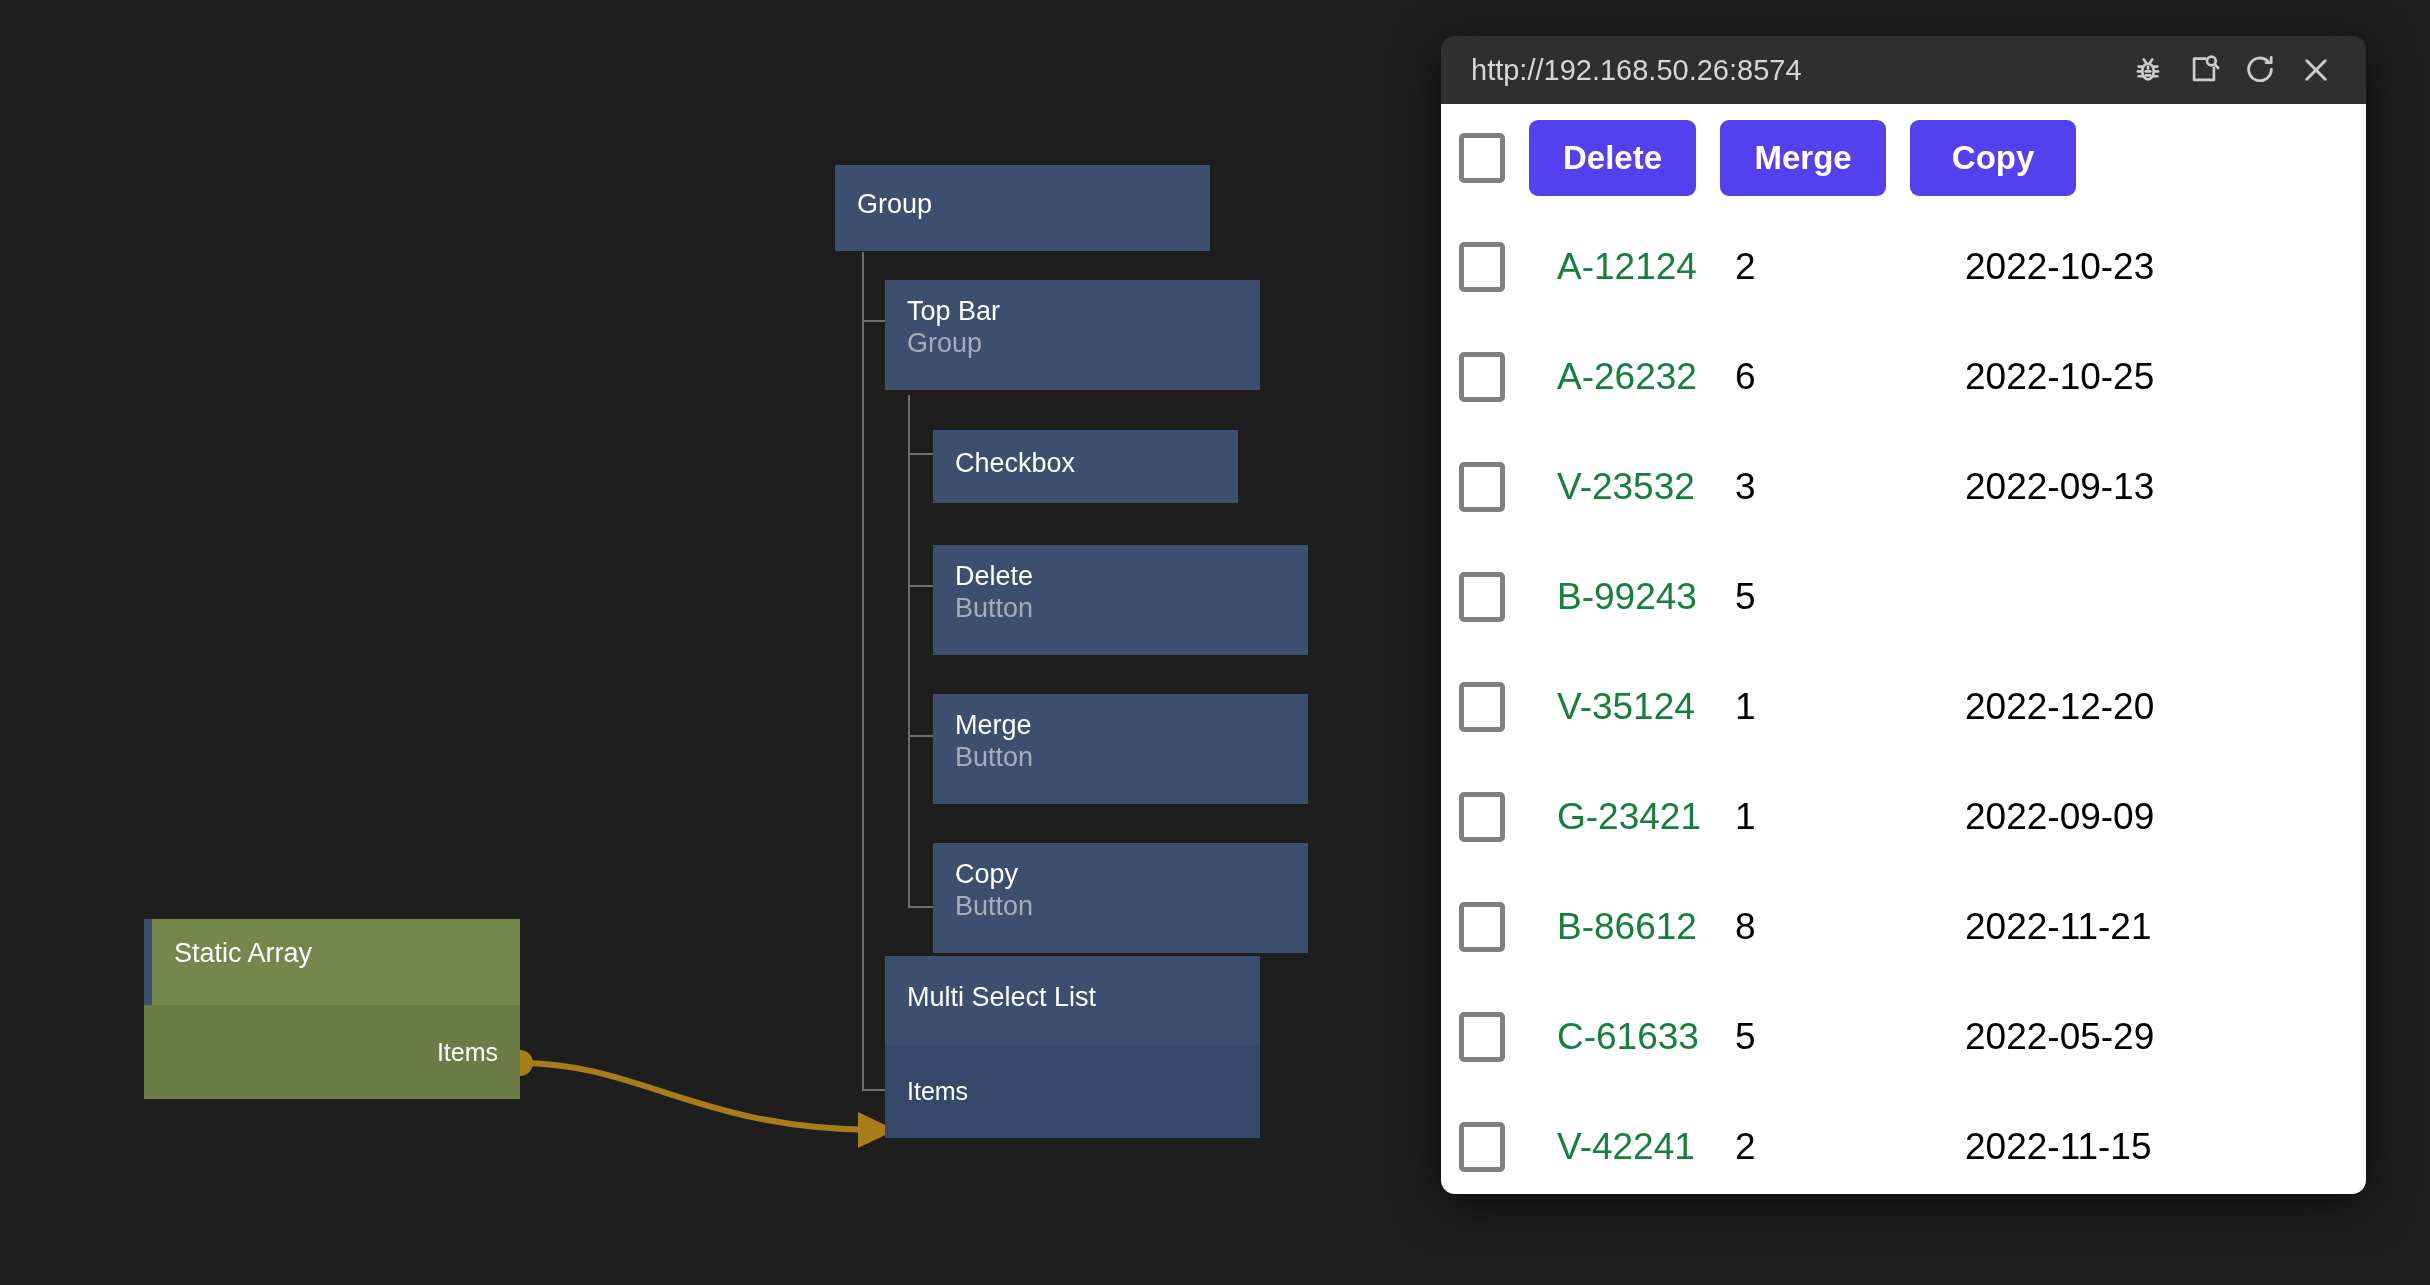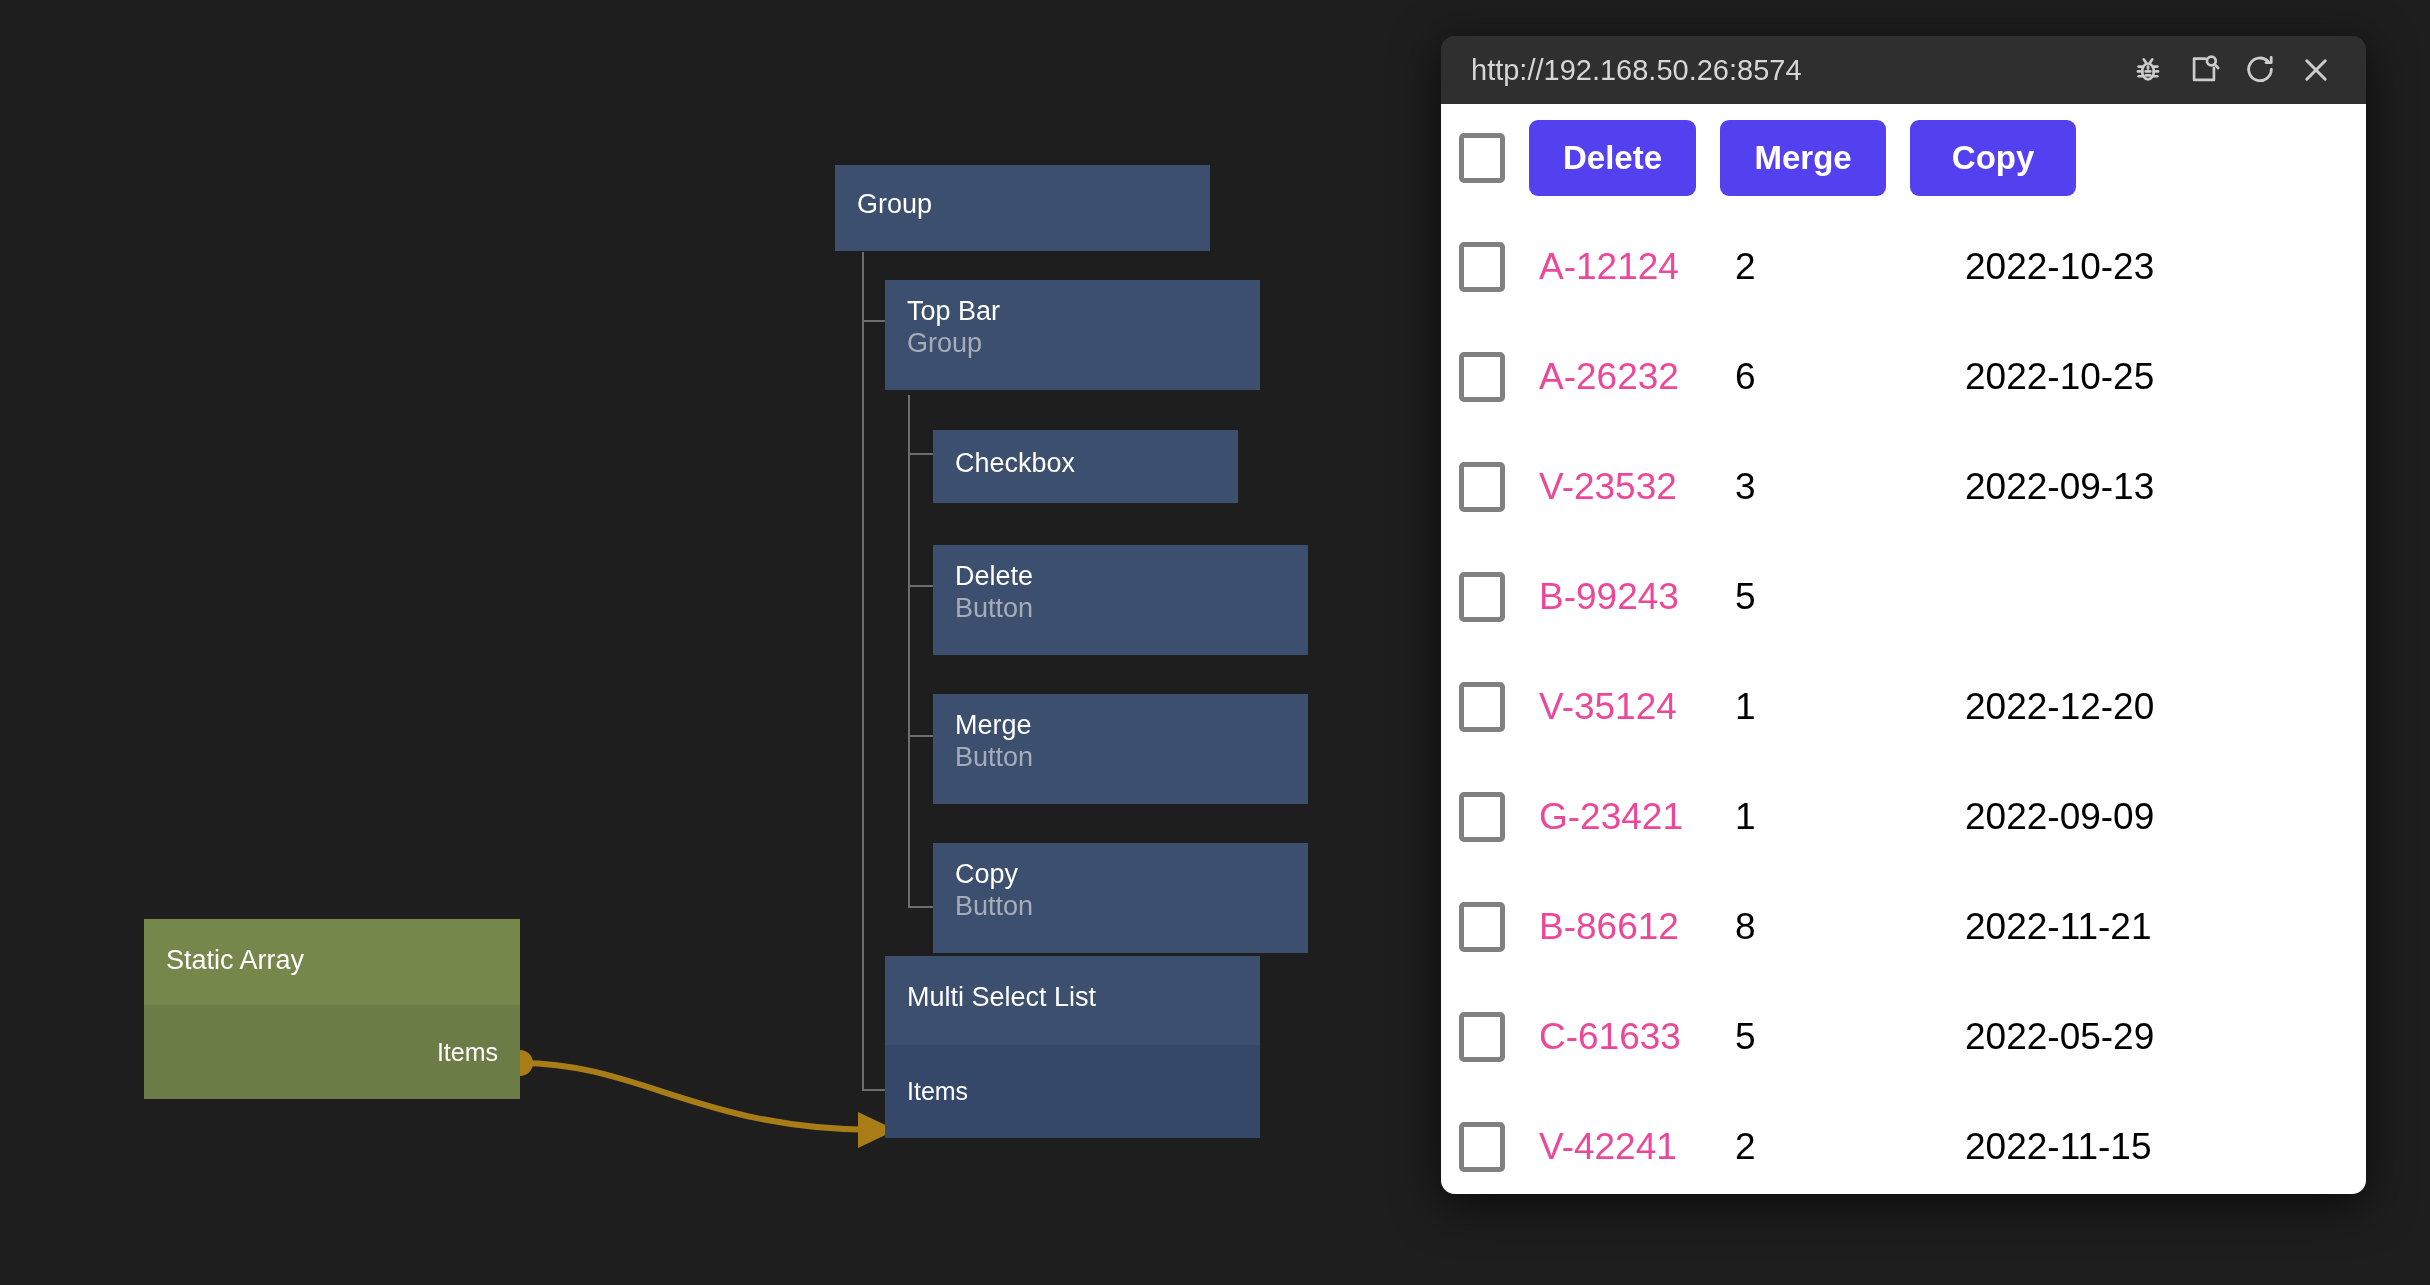--- a/index.html
+++ b/index.html
@@ -169,22 +169,22 @@
     width: 46px;
     height: 50px;
     border: 5px solid #808080;
     border-radius: 5px;
     background: #ffffff;
     flex: 0 0 auto;
   }
   .cell-id {
     width: 230px;
     flex: 0 0 230px;
-    padding-left: 34px;
-    color: #ec4899;
+    padding-left: 52px;
+    color: #15803d;
     font-size: 37px;
     white-space: nowrap;
   }
   .cell-qty {
     width: 230px;
     flex: 0 0 230px;
     color: #000000;
     font-size: 37px;
     white-space: nowrap;
   }
@@ -263,21 +263,21 @@
       <div class="node-title">Multi Select List</div>
     </div>
     <div class="node-body" style="height:93px;">
       <div class="port-row in">
         <span class="port-label">Items</span>
       </div>
     </div>
   </div>
 
   <div class="node green" style="left:144px; top:919px; width:376px; height:180px;">
-    <div class="node-header" style="height:86px; padding-top:26px;">
+    <div class="node-header" style="height:86px; padding-top:19px;margin-left:8px;">
       <div class="node-title">Static Array</div>
     </div>
     <div class="node-body" style="height:94px;">
       <div class="port-row out">
         <span class="port-label">Items</span>
       </div>
     </div>
   </div>
 
 </div>

